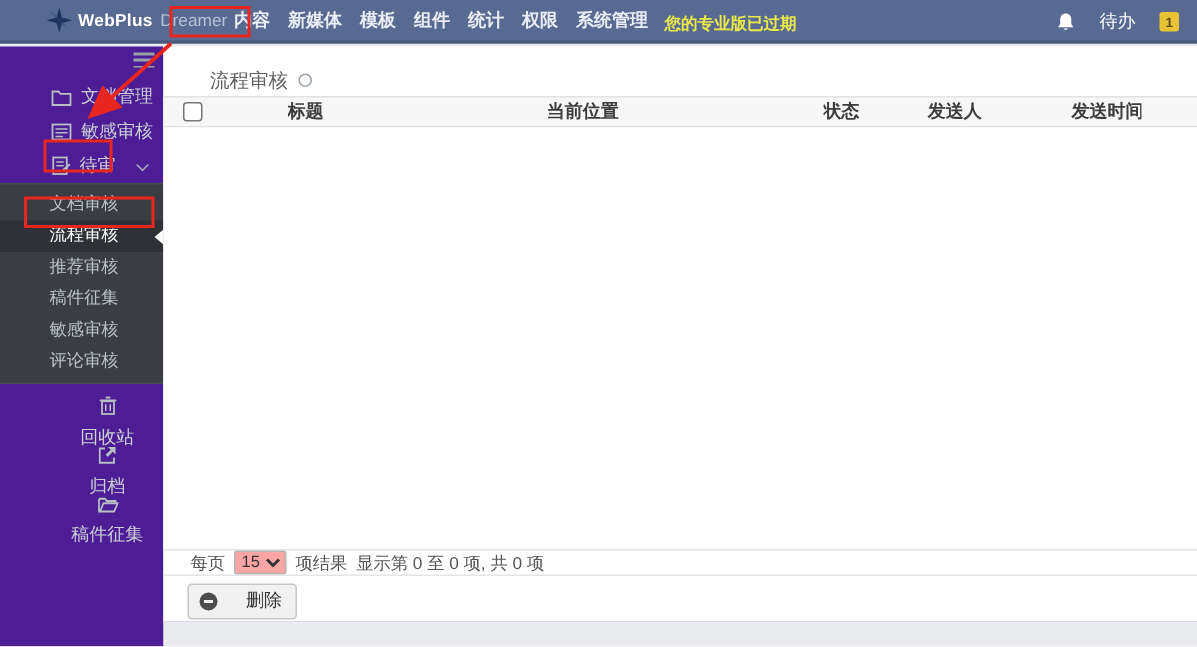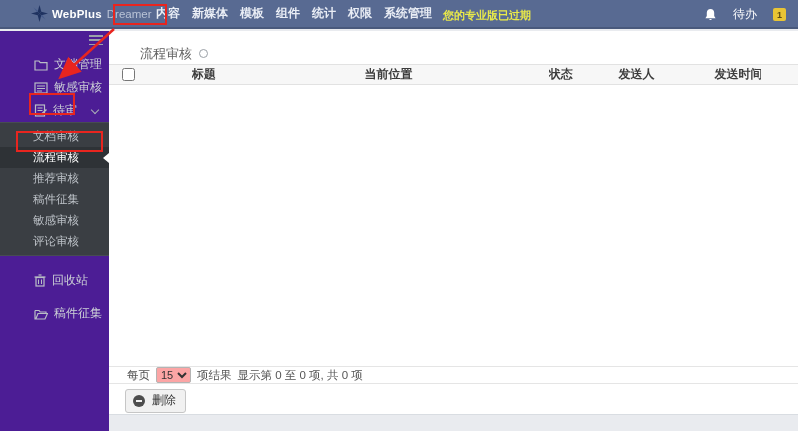--- a/index.html
+++ b/index.html
@@ -33,42 +33,42 @@
   .side-item .lbl { color:#ccd0d6; }
   .chev { position:absolute; right:11px; top:8px; width:6px; height:6px;
           border-right:1.5px solid #aab0b7; border-bottom:1.5px solid #aab0b7; transform:rotate(45deg); }
   .submenu { background:#3a3e43; border-top:1px solid #474c52; border-bottom:1px solid #474c52; padding:3px 0; }
   .sub-item { position:relative; height:21px; line-height:21px; padding-left:33px; font-size:11.5px;
               color:#bdc2c8; cursor:pointer; white-space:nowrap; }
   .sub-item.active { background:#2e3236; color:#ffffff; }
   .sub-item.active::after { content:""; position:absolute; right:0; top:50%; margin-top:-5px;
               border:5px solid transparent; border-right:6px solid #ffffff; border-left:none; }
   .side-gap { height:8px; }
-  .side-item.spaced { height:33px; }
+  .side-item.spaced { height:33px;flex-direction:column; }
 
   
   .content { position:absolute; left:109px; top:31px; width:689px; height:400px; background:#e9ebef; }
   .panel { position:absolute; left:0; top:0; width:689px; height:384px; background:#ffffff;
            border-bottom:1px solid #d9dde2; display:flex; flex-direction:column; }
   .page-title-row { height:33px; display:flex; align-items:center; gap:7px; padding:12px 0 0 31px; }
   .page-title { font-size:13px; color:#606060; }
   .refresh-icon { width:9px; height:9px; border:1px solid #9aa0a6; border-radius:50%; display:inline-block; cursor:pointer; }
   .thead { height:21px; background:#f7f7f7; border-top:1px solid #e2e2e2; border-bottom:1px solid #e2e2e2;
            display:flex; align-items:center; padding-left:13px; font-size:12px; font-weight:bold; color:#3c3c3c; }
   .th-check { width:40px; display:flex; align-items:center; }
   .th-check input { width:13px; height:13px; margin:0; cursor:pointer; }
   .th { white-space:nowrap; overflow:hidden;margin-left:37px; }
   .th.c-title { width:166px; } .th.c-loc { width:180px; } .th.c-status { width:40px; }
   .th.c-sender { width:72px; } .th.c-time { width:57px; } .th.c-note { flex:1; }
   .tbody-empty { flex:1; background:#fff; }
   .pager { height:17px; border-top:1px solid #e5e5e5; display:flex; align-items:center; gap:6px;
            padding-left:18px; font-size:11.5px; color:#555; }
   .pager select { height:16px; font-size:11px; border:1px solid #b4b4b4; background:#fca5a5; color:#333; border-radius:2px; }
   .footer-bar { height:31px; border-top:1px solid #e5e5e5; padding:5px 0 0 16px; }
-  .btn-delete { display:inline-flex; align-items:center; gap:7px; padding:2px 9px 3px 7px;
+  .btn-delete { display:inline-flex; align-items:center; gap:19px; padding:2px 9px 3px 7px;
                 background:#f1f1f1; border:1px solid #c6c6c6; border-radius:3px; font-size:12px; color:#333;
                 cursor:pointer; font-family:inherit; }
   .minus-circle-icon { width:12px; height:12px; border-radius:50%; background:#4d4d4d; position:relative; display:inline-block; }
   .minus-circle-icon::after { content:""; position:absolute; left:3px; top:5px; width:6px; height:2px; background:#f1f1f1; }
 
   
   .annot-box { position:absolute; border:2px solid #e8251f; z-index:60; pointer-events:none; }
   #annot-box-content { left:113px; top:4px; width:54px; height:21px; }
   #annot-box-pending { left:29px; top:93px; width:46px; height:22px; }
   #annot-box-flow { left:16px; top:131px; width:87px; height:21px; }
@@ -170,20 +170,27 @@
         <svg class="icon-svg" width="12" height="13" viewBox="0 0 12 13">
           <rect x="2" y="3.5" width="8" height="8.5" fill="none" stroke="#b9bec5" stroke-width="1.2"></rect>
           <line x1="0.5" y1="3" x2="11.5" y2="3" stroke="#b9bec5" stroke-width="1.2"></line>
           <line x1="4.5" y1="1" x2="7.5" y2="1" stroke="#b9bec5" stroke-width="1.2"></line>
           <line x1="4.5" y1="5.5" x2="4.5" y2="10" stroke="#b9bec5" stroke-width="1"></line>
           <line x1="7.5" y1="5.5" x2="7.5" y2="10" stroke="#b9bec5" stroke-width="1"></line>
         </svg>
         <span class="lbl">回收站</span>
       </div>
 
+      <div class="side-item spaced">
+        <svg class="icon-svg" width="13" height="13" viewBox="0 0 13 13">
+          <path fill="none" stroke="#b9bec5" stroke-width="1.2" d="M5 2 H1.5 V11.5 H11 V8"></path>
+          <path fill="#b9bec5" d="M7 1 H12 V6 L10.2 4.2 L6.8 7.6 L5.4 6.2 L8.8 2.8 Z"></path>
+        </svg>
+        <span class="lbl">归档</span>
+      </div>
 
       <div class="side-item spaced">
         <svg class="icon-svg" width="14" height="12" viewBox="0 0 14 12">
           <path fill="none" stroke="#b9bec5" stroke-width="1.2" d="M1 2.5 h4 l1.2 1.5 H12 V5.5 M1 2.5 V11 H11 L13.5 5.5 H4 L1.8 11"></path>
         </svg>
         <span class="lbl">稿件征集</span>
       </div>
 
     </div>
   </div>

